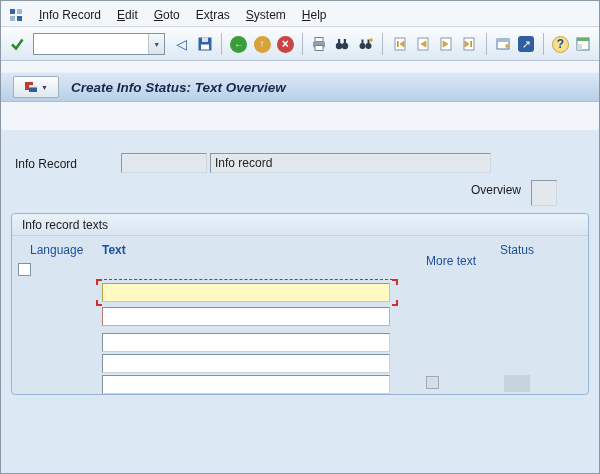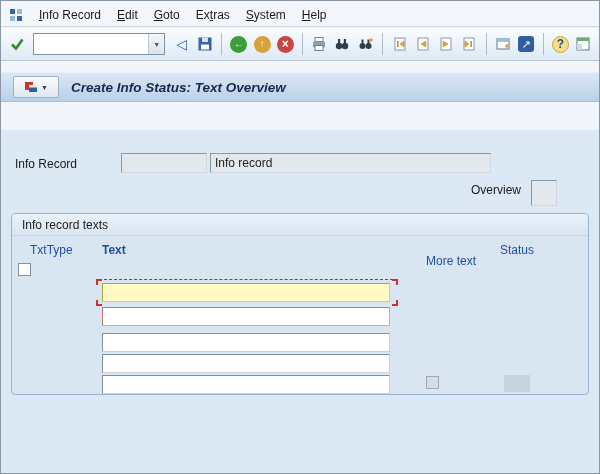--- a/index.html
+++ b/index.html
@@ -269,21 +269,21 @@
     <input class="fld fld-disabled" style="left: 209px; top: 23px; width: 281px;" readonly="" value="Info record">
 
     <span class="lbl" style="left:470px; top:53px;">Overview</span>
     <input class="fld fld-disabled" style="left: 530px; top: 50px; width: 24px; height: 15px; text-align: left; font-size: 11px; padding: 12px;" value="EN">
 
     <div class="groupbox">
       <div class="group-header">
         <span>Info record texts</span>
       </div>
 
-      <span class="col-head" style="left:18px; top:29px;">TxtType</span>
+      <span class="col-head" style="left:18px; top:29px;">Language</span>
       <span class="col-head" style="left:90px; top:29px;font-weight:bold;">Text</span>
       <span class="col-head" style="left:414px; top:40px;">More text</span>
       <span class="col-head" style="left:488px; top:29px;">Status</span>
 
       <span class="checkbox" style="left:6px; top:49px;"></span>
 
       <div style="position:absolute; left:-10px; top:69px; width:100%; height:0;">
         <span class="focus-dash"></span>
         <span class="sel-mark sel-tl"></span>
         <span class="sel-mark sel-tr"></span>

